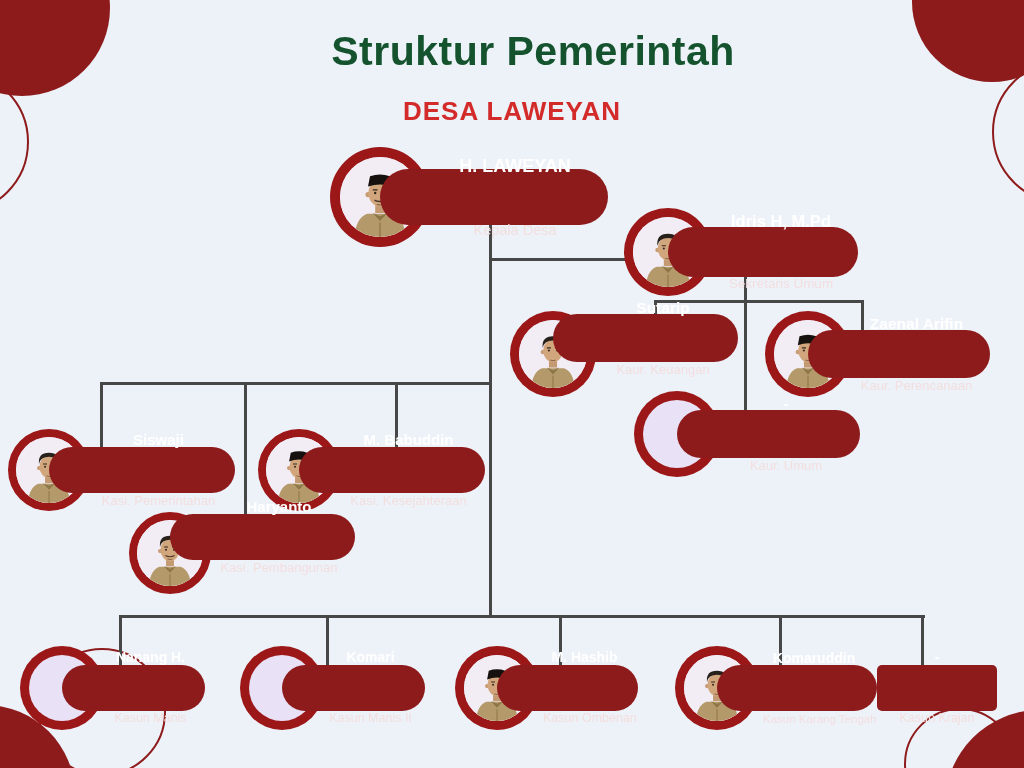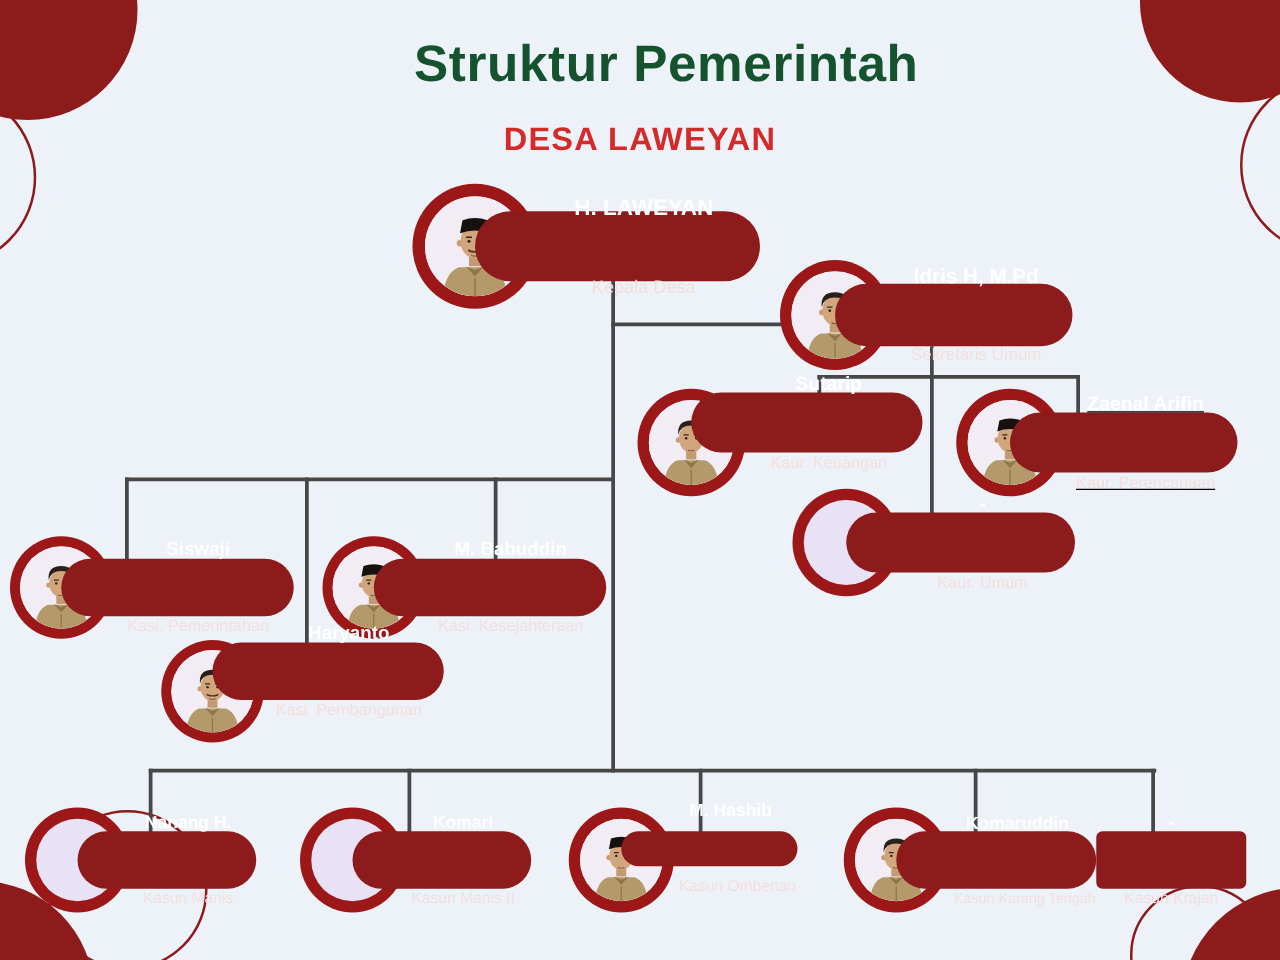--- a/index.html
+++ b/index.html
@@ -154,21 +154,21 @@
             <circle cx="65" cy="47" r="3.2" fill="#c79c74"></circle>
             <ellipse cx="50" cy="45" rx="14.5" ry="17" fill="#d2a67d"></ellipse>
             <circle cx="44" cy="45" r="1.5" fill="#2c241e"></circle>
             <circle cx="56" cy="45" r="1.5" fill="#2c241e"></circle>
             <path d="M41 41 L47 41 M53 41 L59 41" stroke="#33281f" stroke-width="1.6"></path>
             <path d="M46 59 Q50 60.8 54 59" stroke="#7e5b41" stroke-width="1.3" fill="none"></path>
             <path d="M35 37 L37.5 24 Q50 19.5 62.5 24 L65 37 Q50 31.5 35 37 Z" fill="#16110e"></path>
           </svg>
         </div>
       </div>
-      <div class="pill" style="left: 43px; top: 19px; width: 182px; height: 48px; border-radius: 24px; padding-left: 47px; padding-right: 12px; text-decoration: underline;">
+      <div class="pill" style="left: 43px; top: 19px; width: 182px; height: 48px; border-radius: 24px; padding-left: 47px; padding-right: 12px;">
         <div class="nm" style="font-size: 15.5px;">Zaenal Arifin</div>
         <div class="rl" style="font-size: 13px;">Kaur. Perencanaan</div>
       </div>
     </div>
     <div class="node" style="left: 634px; top: 391px;">
       <div class="ring" style="width: 86px; height: 86px;">
         <div class="photo" style="width: 68px; height: 68px;"></div>
       </div>
       <div class="pill" style="left: 43px; top: 19px; width: 183px; height: 48px; border-radius: 24px; padding-left: 47px; padding-right: 12px;">
         <div class="nm" style="font-size: 15.5px;">-</div>
@@ -282,21 +282,21 @@
             <circle cx="65" cy="47" r="3.2" fill="#c79c74"></circle>
             <ellipse cx="50" cy="45" rx="14.5" ry="17" fill="#d2a67d"></ellipse>
             <circle cx="44" cy="45" r="1.5" fill="#2c241e"></circle>
             <circle cx="56" cy="45" r="1.5" fill="#2c241e"></circle>
             <path d="M41 41 L47 41 M53 41 L59 41" stroke="#33281f" stroke-width="1.6"></path>
             <path d="M46 59 Q50 60.8 54 59" stroke="#7e5b41" stroke-width="1.3" fill="none"></path>
             <path d="M35 37 L37.5 24 Q50 19.5 62.5 24 L65 37 Q50 31.5 35 37 Z" fill="#16110e"></path>
           </svg>
         </div>
       </div>
-      <div class="pill" style="left: 42px; top: 19px; width: 141px; height: 28px; border-radius: 23px; padding-left: 46px; padding-right: 12px;">
+      <div class="pill" style="left: 42px; top: 19px; width: 141px; height: 46px; border-radius: 23px; padding-left: 46px; padding-right: 12px;">
         <div class="nm" style="font-size: 14px;">M. Hashib</div>
         <div class="rl" style="font-size: 12.5px;">Kasun Ombenan</div>
       </div>
     </div>
     <div class="node" style="left: 675px; top: 646px;">
       <div class="ring" style="width: 84px; height: 84px;">
         <div class="photo" style="width: 66px; height: 66px;">
           <svg viewBox="0 0 100 100" xmlns="http://www.w3.org/2000/svg">
             <rect width="100" height="100" fill="#f2edf4"></rect>
             <path d="M18 100 Q20 76 34 71 L66 71 Q80 76 82 100 Z" fill="#b49a6a"></path>

